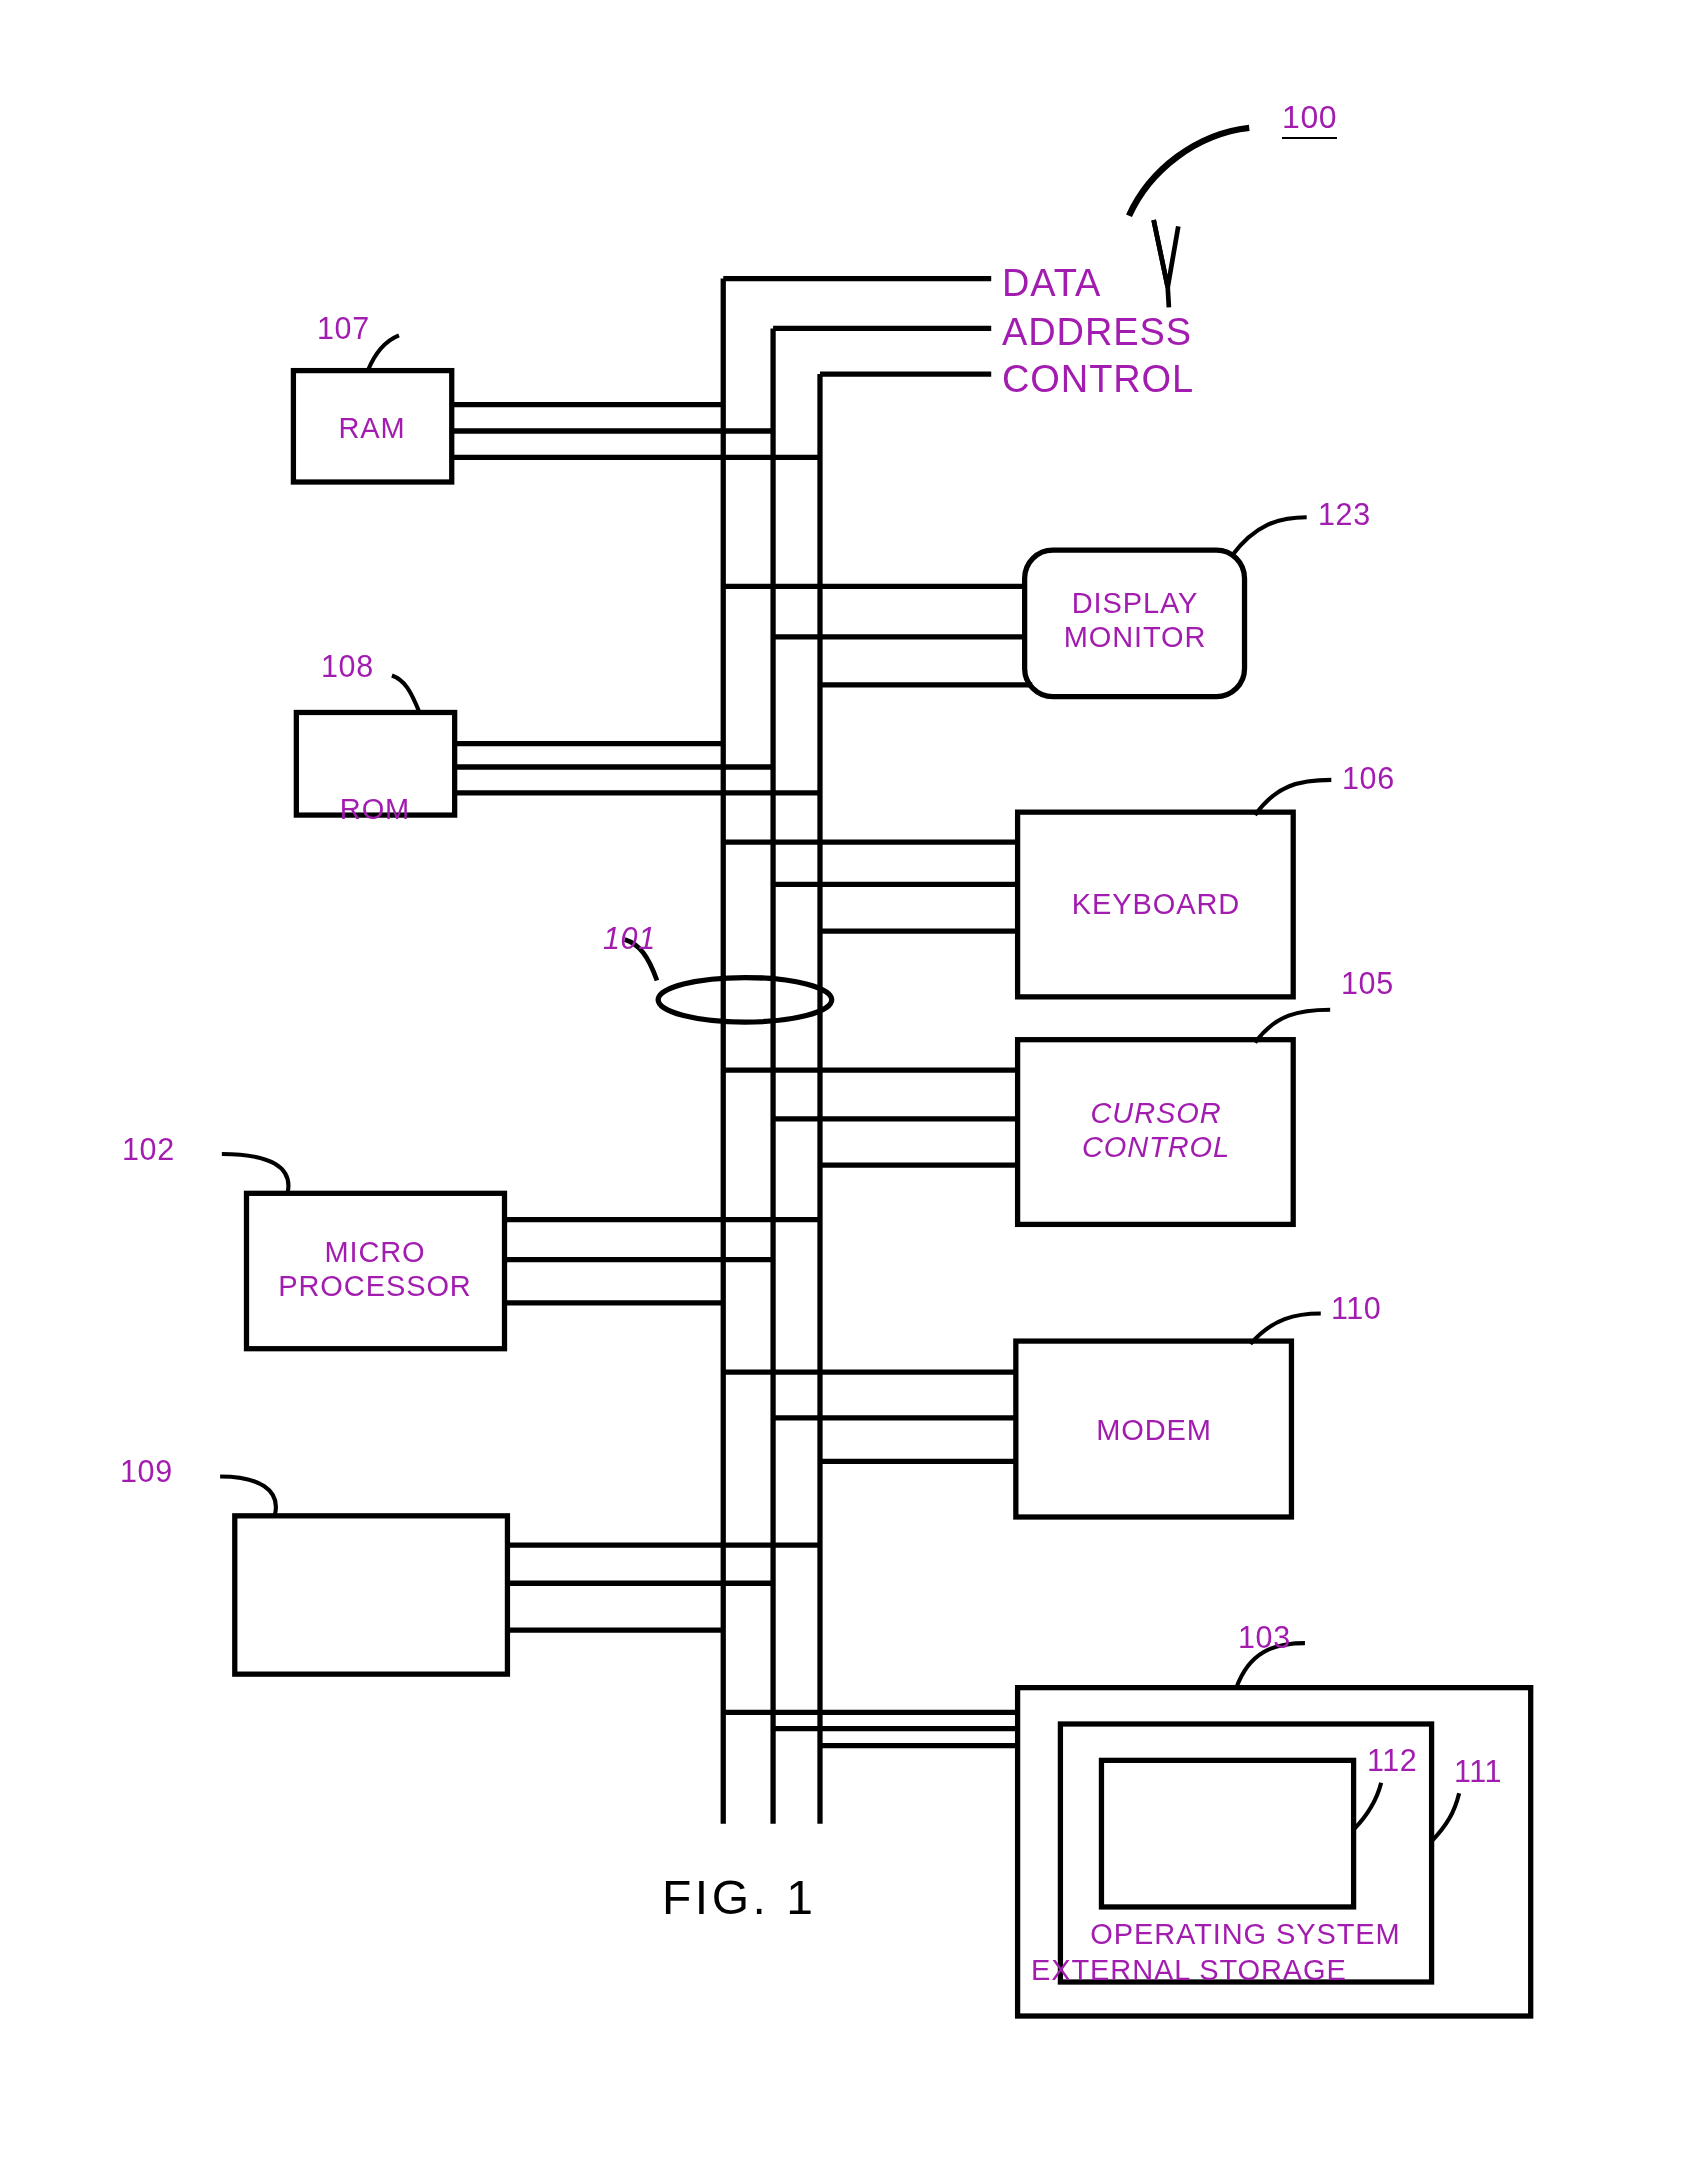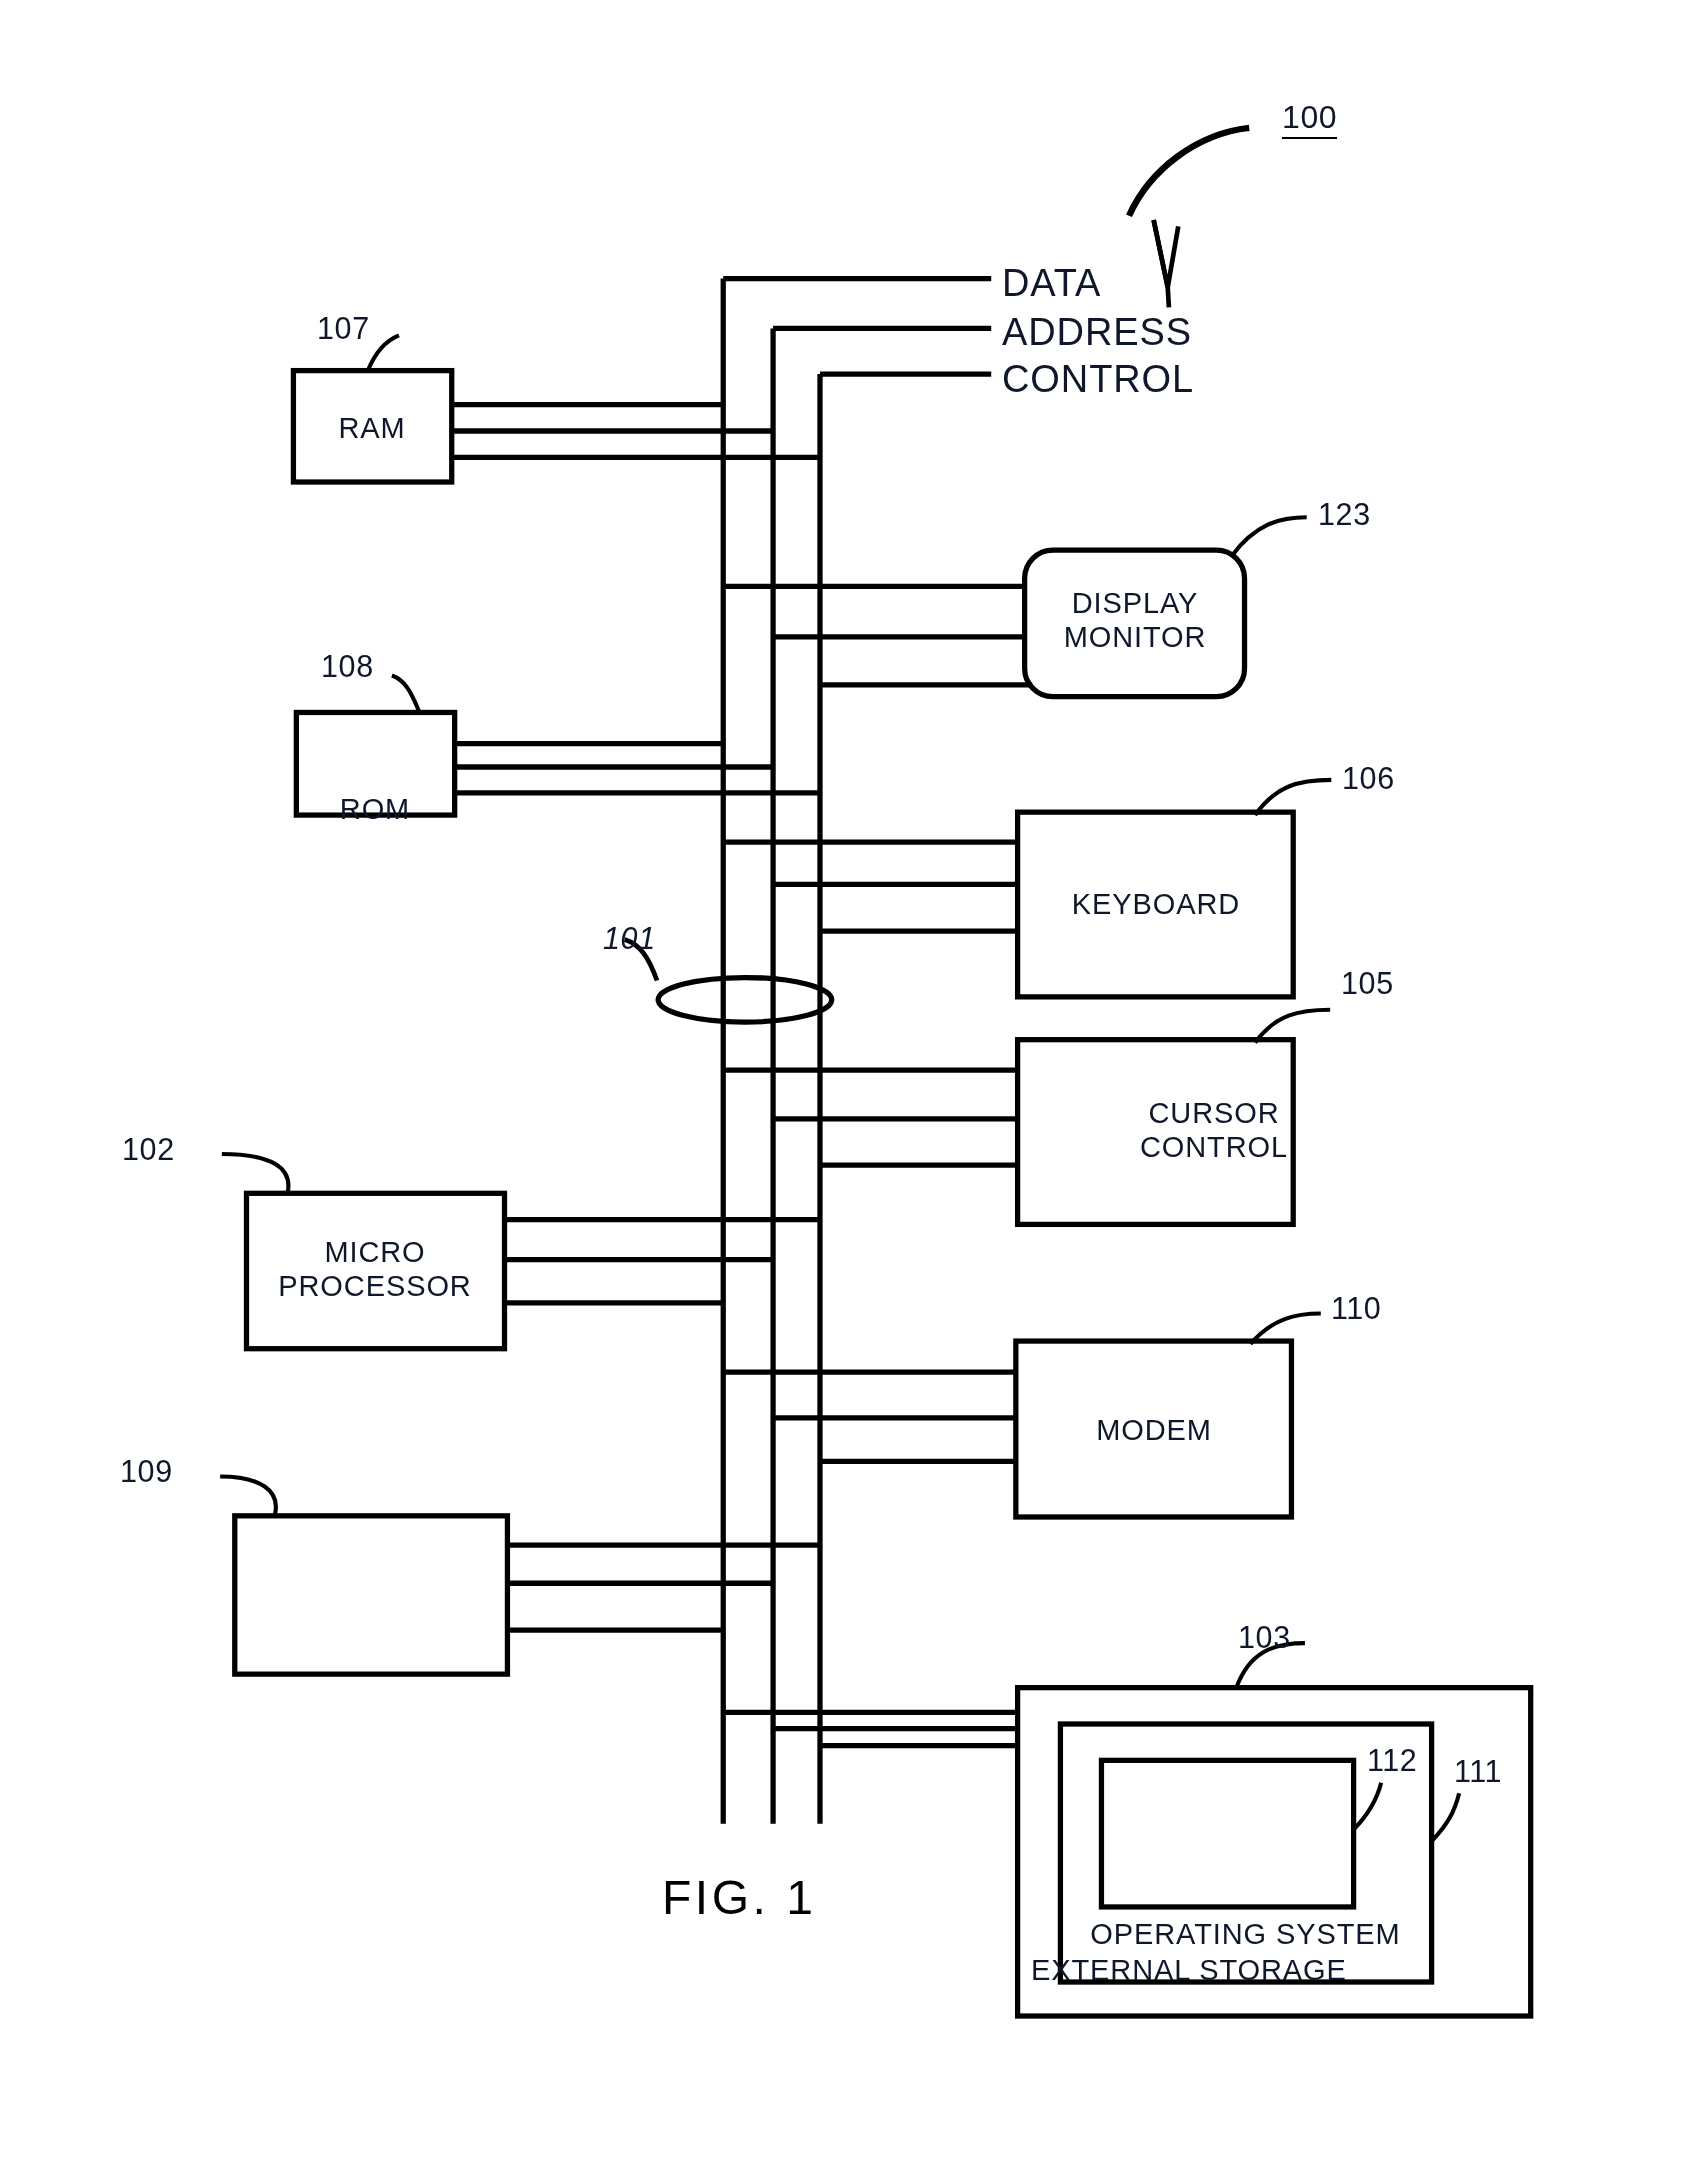--- a/index.html
+++ b/index.html
@@ -1,19 +1,19 @@
 <!DOCTYPE html>
 <html style="font-size:9.4px"><head>
 <meta charset="utf-8">
 <style>
   html,body{margin:0;padding:0;background:#ffffff;}
   body{width:1708px;height:2172px;font-family:"Liberation Sans",sans-serif;}
   #fig{position:relative;width:1708px;height:2172px;background:#fff;overflow:hidden;}
   #fig svg{position:absolute;left:0;top:0;width:1708px;height:2172px;}
-  .lbl{position:absolute;color:#0f172a;white-space:pre;font-family:"Liberation Sans",sans-serif;}
+  .lbl{position:absolute;color:#a21caf;white-space:pre;font-family:"Liberation Sans",sans-serif;}
   .ref{font-size:30.5px;letter-spacing:0.6px;}
   .busname{font-size:38px;letter-spacing:0.9px;}
   .boxtxt{font-size:29px;letter-spacing:0.9px;text-align:center;line-height:1.18;}
   .reftop{font-size:32px;letter-spacing:0.6px;border-bottom:2.3px solid #000;padding-bottom:1.2px;}
   .figcap{font-size:48px;letter-spacing:3.5px;color:#000;
           -webkit-text-stroke:0px #000;font-weight:400;}
 </style>
 </head>
 <body>
 
@@ -118,21 +118,21 @@
 
   <div class="lbl ref" style="left:120px;top:1454px;">109</div>
 
   <div class="lbl ref" style="left:1318px;top:497px;">123</div>
   <div class="lbl boxtxt" style="left:1025px;top:586px;width:220px;"><span>DISPLAY</span><br><span>MONITOR</span></div>
 
   <div class="lbl ref" style="left:1342px;top:761px;">106</div>
   <div class="lbl boxtxt" style="left:1018px;top:887px;width:276px;">KEYBOARD</div>
 
   <div class="lbl ref" style="left:1341px;top:966px;">105</div>
-  <div class="lbl boxtxt" style="left:1076px;top:1096px;width:276px;"><span>CURSOR</span><br><span>CONTROL</span></div>
+  <div class="lbl boxtxt" style="left:1018px;top:1096px;width:276px;font-style:italic;"><span>CURSOR</span><br><span>CONTROL</span></div>
 
   <div class="lbl ref" style="left:1331px;top:1291px;">110</div>
   <div class="lbl boxtxt" style="left:1016px;top:1413px;width:276px;">MODEM</div>
 
   <div class="lbl ref" style="left:1238px;top:1620px;">103</div>
   <div class="lbl boxtxt" style="left:1018px;top:1953px;width:411px;text-align:left;padding-left:13px;box-sizing:border-box;">EXTERNAL STORAGE</div>
 
   <div class="lbl ref" style="left:1454px;top:1754px;">111</div>
   <div class="lbl boxtxt" style="left:1060px;top:1917px;width:371px;">OPERATING SYSTEM</div>
 

